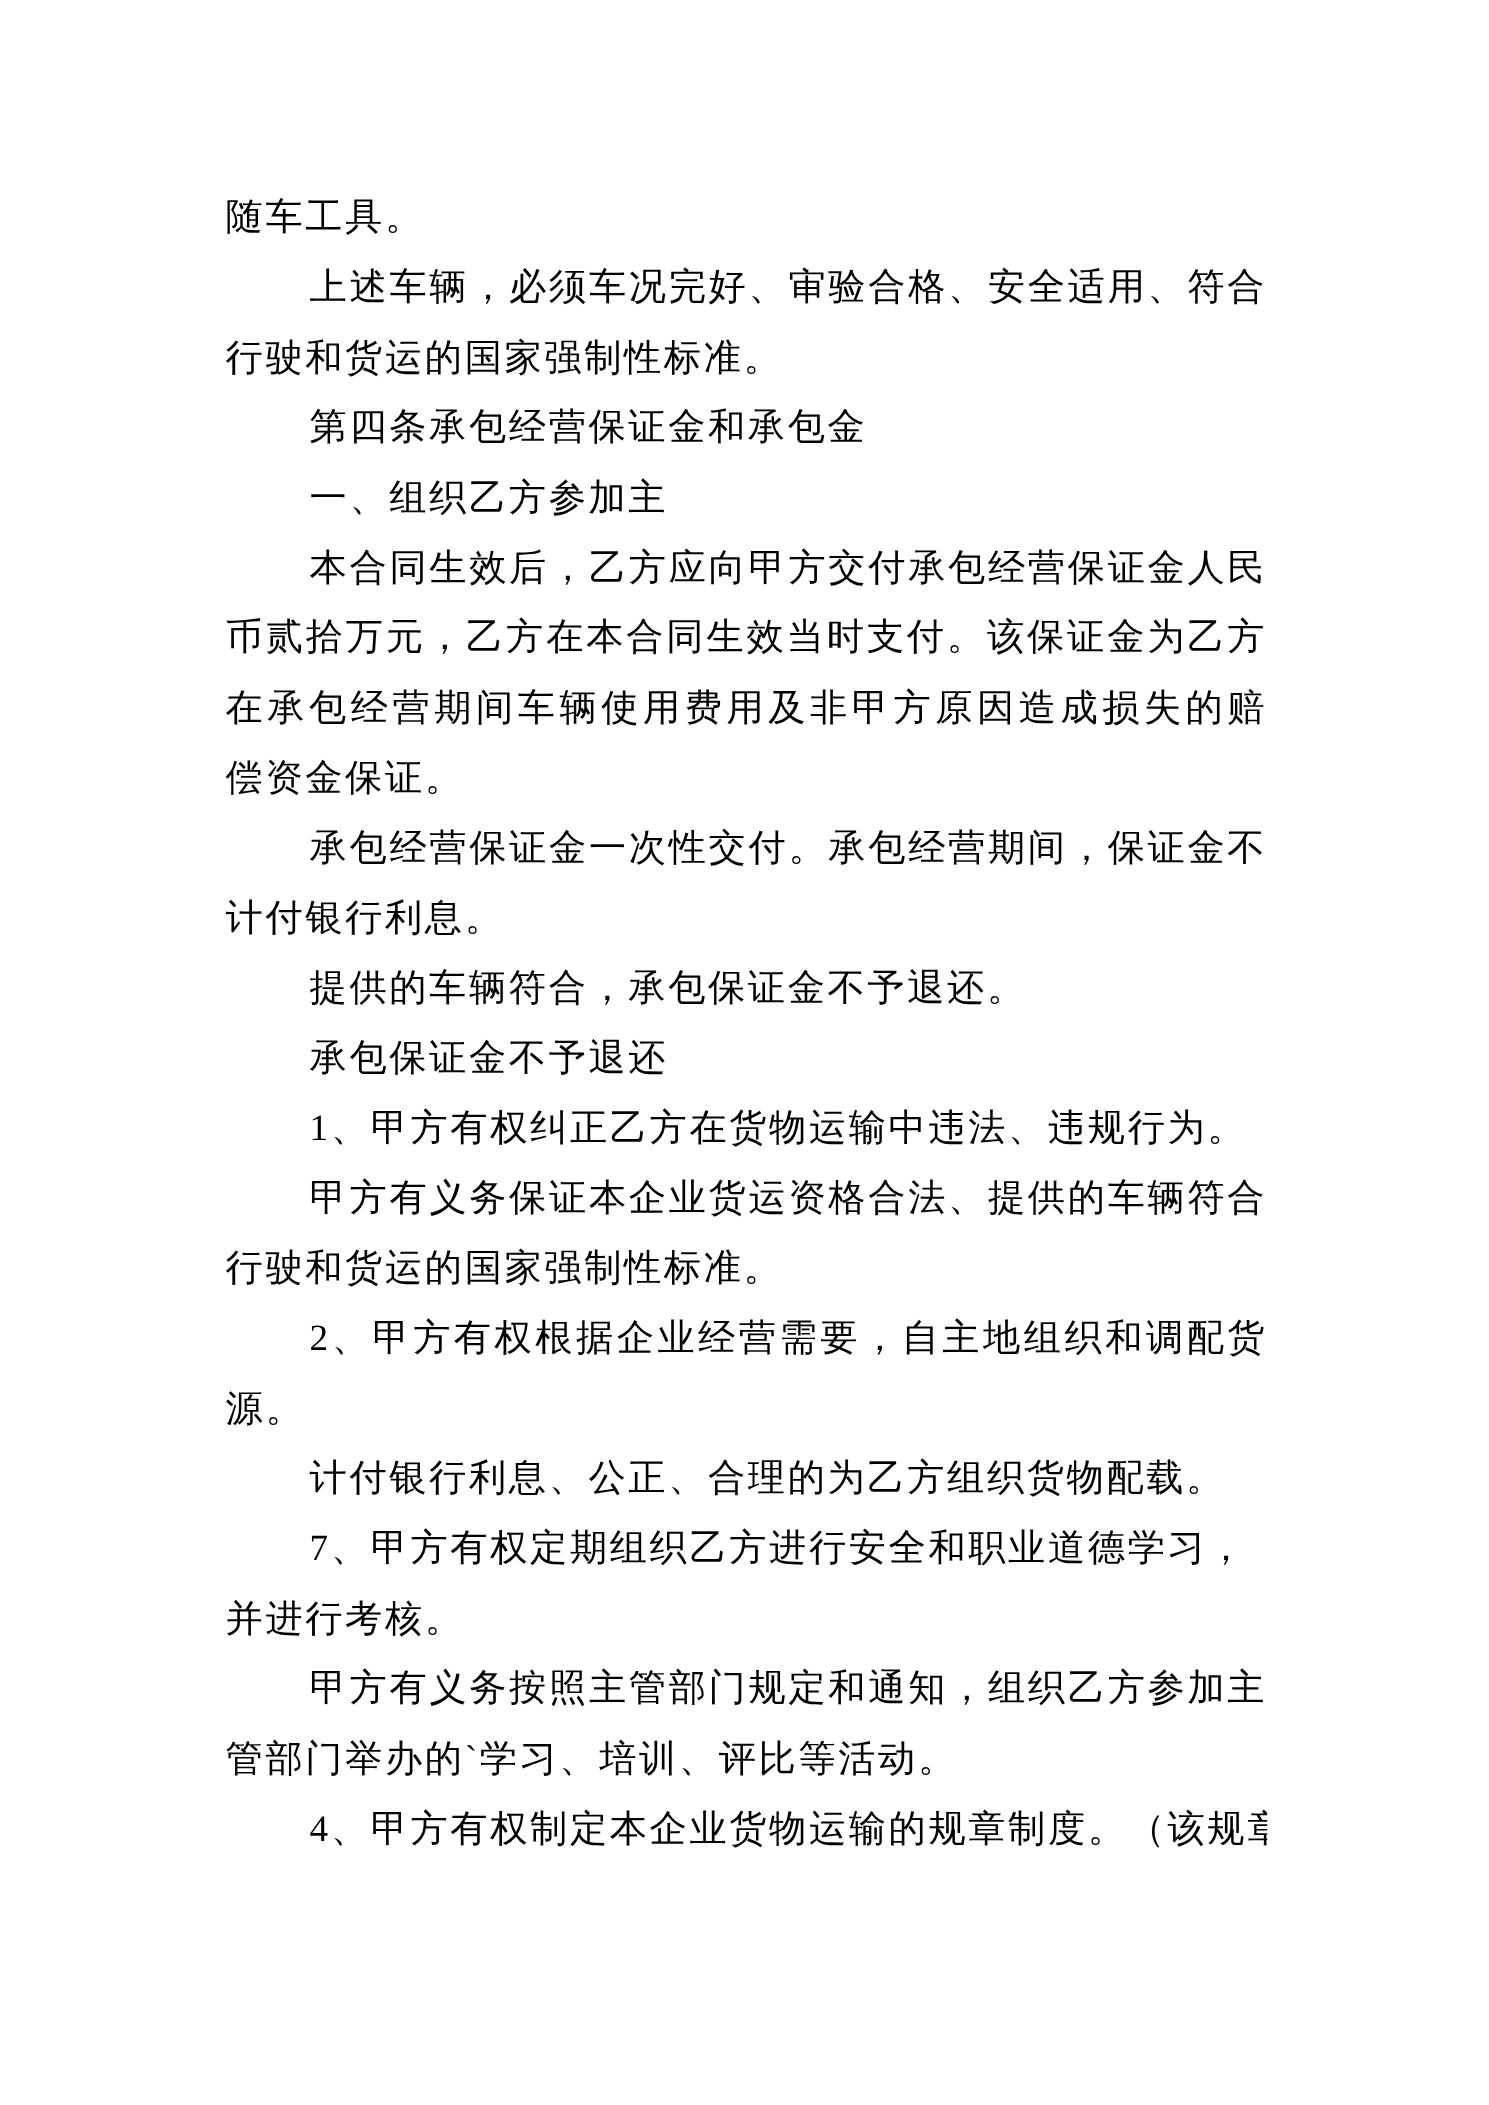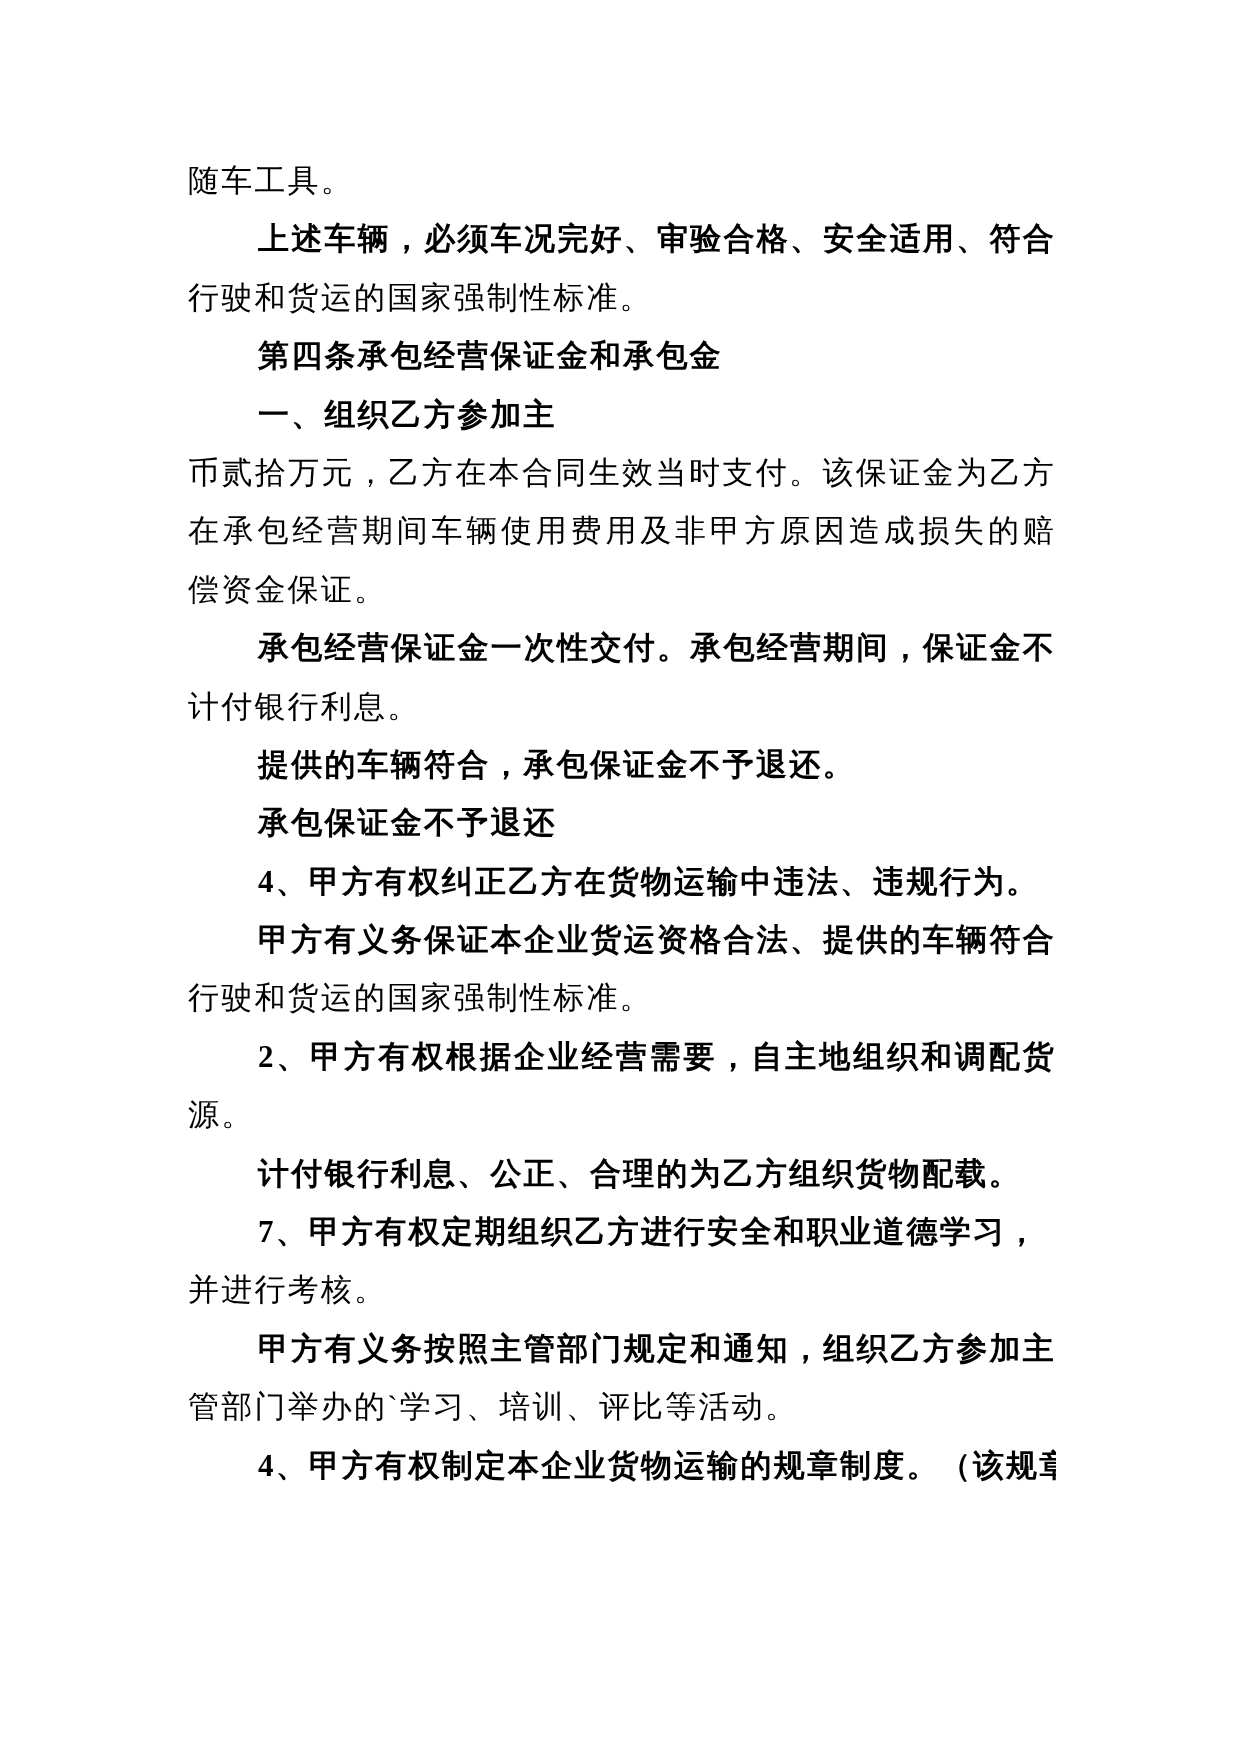--- a/index.html
+++ b/index.html
@@ -27,46 +27,46 @@
     line-height: 58.4px;
     height: 58.4px;
     letter-spacing: 2.2px;
     color: #000000;
     font-weight: 400;
     text-align: left;
     white-space: nowrap;
   }
   .line.indent {
     text-indent: 70px;
-    font-weight: bold;
   }
   .line.fill {
     white-space: normal;
     text-align: justify;
     text-align-last: justify;
   }
 </style>
 </head>
 <body>
 
 <div class="page">
   <div class="doc">
       <div class="line">随车工具。</div>
       <div class="line indent fill">上述车辆，必须车况完好、审验合格、安全适用、符合</div>
       <div class="line">行驶和货运的国家强制性标准。</div>
       <div class="line indent">第四条承包经营保证金和承包金</div>
       <div class="line indent">一、组织乙方参加主</div>
+      <div class="line indent fill">本合同生效后，乙方应向甲方交付承包经营保证金人民</div>
       <div class="line fill">币贰拾万元，乙方在本合同生效当时支付。该保证金为乙方</div>
       <div class="line fill">在承包经营期间车辆使用费用及非甲方原因造成损失的赔</div>
       <div class="line">偿资金保证。</div>
       <div class="line indent fill">承包经营保证金一次性交付。承包经营期间，保证金不</div>
       <div class="line">计付银行利息。</div>
       <div class="line indent">提供的车辆符合，承包保证金不予退还。</div>
       <div class="line indent">承包保证金不予退还</div>
-      <div class="line indent">4、甲方有权纠正乙方在货物运输中违法、违规行为。</div>
+      <div class="line indent">1、甲方有权纠正乙方在货物运输中违法、违规行为。</div>
       <div class="line indent fill">甲方有义务保证本企业货运资格合法、提供的车辆符合</div>
       <div class="line">行驶和货运的国家强制性标准。</div>
       <div class="line indent fill">2、甲方有权根据企业经营需要，自主地组织和调配货</div>
       <div class="line">源。</div>
       <div class="line indent">计付银行利息、公正、合理的为乙方组织货物配载。</div>
       <div class="line indent">7、甲方有权定期组织乙方进行安全和职业道德学习，</div>
       <div class="line">并进行考核。</div>
       <div class="line indent fill">甲方有义务按照主管部门规定和通知，组织乙方参加主</div>
       <div class="line">管部门举办的`学习、培训、评比等活动。</div>
       <div class="line indent">4、甲方有权制定本企业货物运输的规章制度。（该规章</div>

